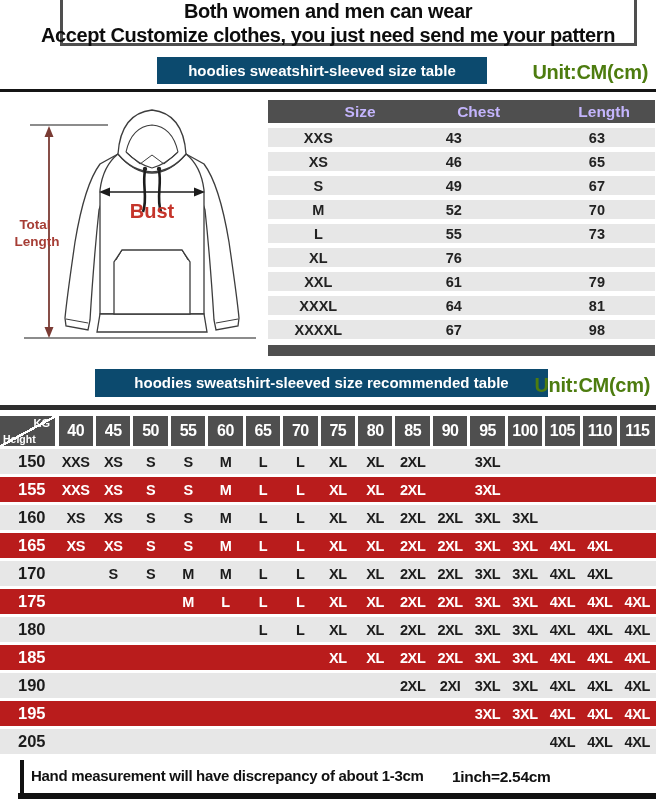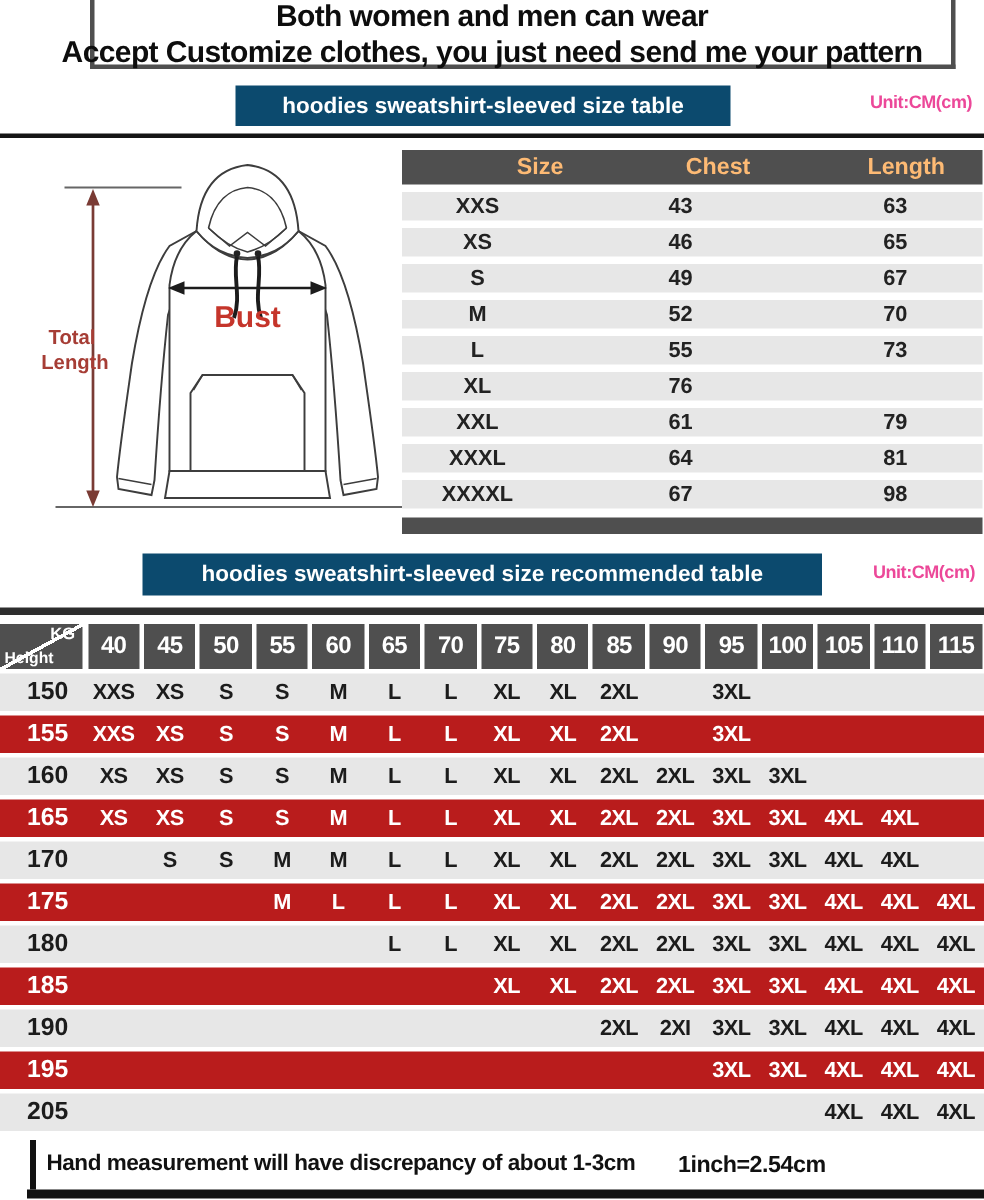--- a/index.html
+++ b/index.html
@@ -23,35 +23,35 @@
   .banner-line.l1 { padding-top:1px; }
 
   
   .bar-row { position:relative; height:34px; margin-top:3px; }
   .dark-bar {
     position:absolute; background:#0c4a6e; color:#fff; font-weight:bold;
     font-size:15px; text-align:center;
   }
   .bar1 { left:157px; top:2px; width:330px; height:27px; line-height:27px; }
   .unit-label {
-    position:absolute; font-weight:bold; font-size:12px; color:#ec4899;
+    position:absolute; font-weight:bold; font-size:20px; color:#4d7c0f;
     letter-spacing:-0.3px;
   }
   .unit1 { right:8px; top:6px; }
   .divider-thin { height:3px; background:#151515; }
   .divider-thick { height:5px; background:#2e2e2e; }
 
   
   .content { position:relative; height:266px; }
-  .diagram { position:absolute; left:17px; top:0; width:240px; height:266px; }
+  .diagram { position:absolute; left:4px; top:0; width:240px; height:266px; }
 
   .size-table { position:absolute; left:268px; top:8px; right:1px; }
   .st-header {
     display:grid; grid-template-columns:26% 44% 30%;
-    background:#4f4f4f; color:#fdba74; height:23px; align-items:center;
+    background:#4f4f4f; color:#c4b5fd; height:23px; align-items:center;
     text-align:center; font-weight:bold; font-size:15.5px;padding-left:48px;
   }
   .st-row {
     display:grid; grid-template-columns:26% 44% 30%;
     background:#e7e7e7; height:19px; margin-top:5px; align-items:center;
     text-align:center; font-weight:bold; font-size:14.5px; color:#222;
   }
   .st-footer { height:11px; background:#4f4f4f; margin-top:6px; }
 
   .bar2 { left:95px; top:8px; width:453px; height:28px; line-height:28px; }

